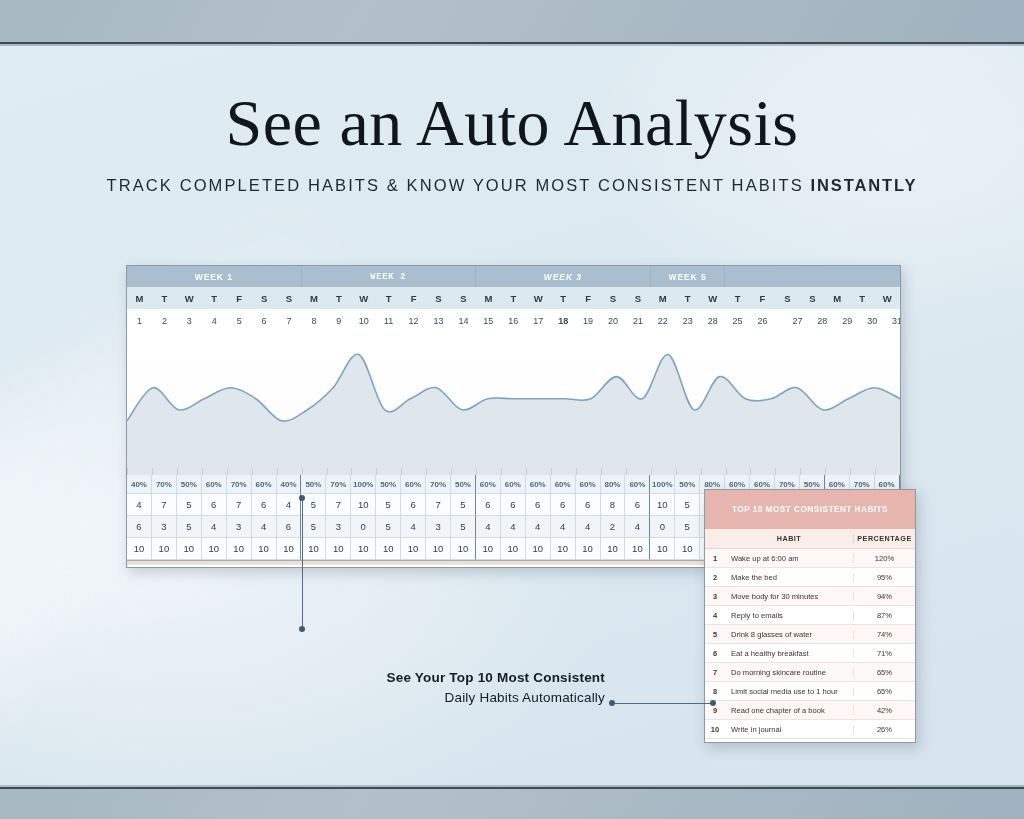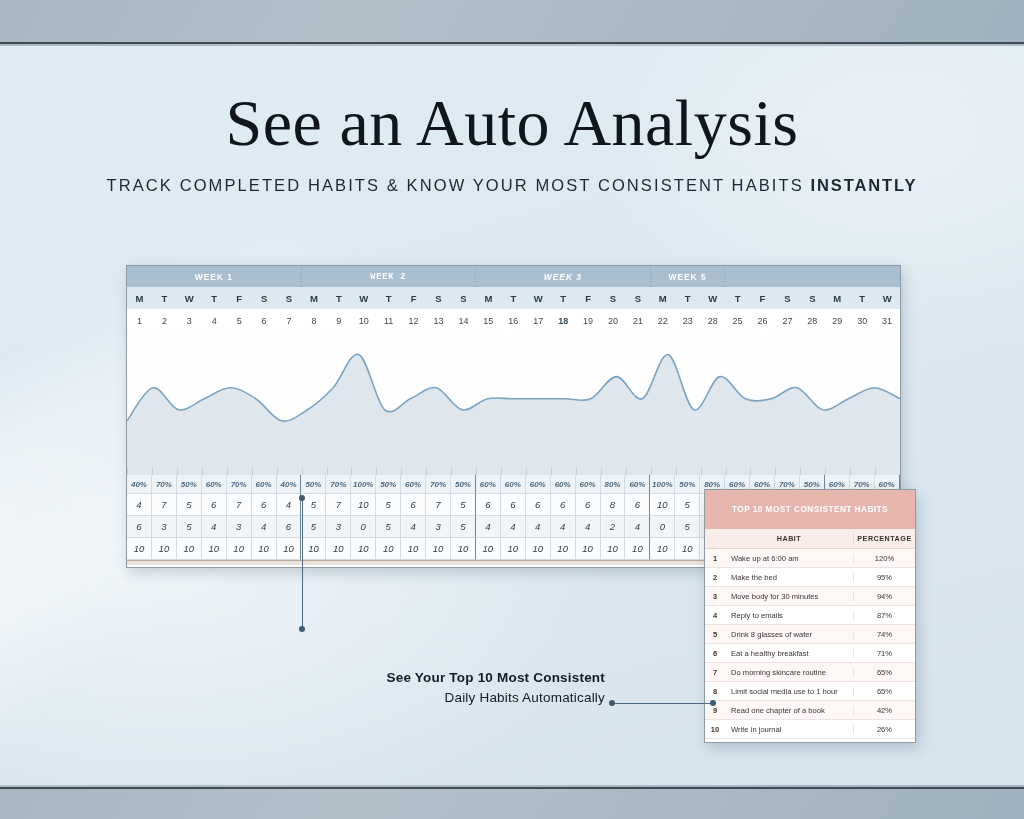--- a/index.html
+++ b/index.html
@@ -103,21 +103,21 @@
   .chartwrap {
     position: relative;
     height: 143px;
     background: linear-gradient(180deg, #ffffff 0%, #fdfdfd 70%, #f8fafb 100%);
   }
   .chartwrap svg { display: block; width: 100%; height: 100%; }
   .axis-ticks { position: absolute; left: 0; bottom: 0; width: 100%; height: 7px; display: flex; }
   .axis-ticks i { flex: 1 1 0; border-left: 1px solid #c6ced4; }
 
   
-  .drow { display: flex; font-style: italic; }
+  .drow { display: flex; }
   .drow .c {
     flex: 0 0 auto;
     display: flex; align-items: center; justify-content: center;
     border-right: 1px solid #d2dbe3;
     border-bottom: 1px solid #d2dbe3;
   }
   .drow.pct { height: 19px; background: #eef3f7; }
   .drow.pct .c { font-size: 8px; font-weight: 700; color: #4e6a80; background: #eef3f7; }
   .drow.v1 { height: 22px; }
   .drow.v1 .c { font-size: 9.5px; color: #2e3d49; background: #fafcfd; }
@@ -276,21 +276,21 @@
         <div class="c" style="width: 24.9355px;">17</div>
         <div class="c" style="width: 24.9355px; font-weight: bold;">18</div>
         <div class="c" style="width: 24.9355px;">19</div>
         <div class="c" style="width: 24.9355px;">20</div>
         <div class="c" style="width: 24.9355px;">21</div>
         <div class="c" style="width: 24.9355px;">22</div>
         <div class="c" style="width: 24.9355px;">23</div>
         <div class="c" style="width: 24.9355px;">28</div>
         <div class="c" style="width: 24.9355px;">25</div>
         <div class="c" style="width: 24.9355px;">26</div>
-        <div class="c" style="width: 24.9355px;">27</div>
+        <div class="c" style="width: 24.9355px; margin-left: 10px;">27</div>
         <div class="c" style="width: 24.9355px;">28</div>
         <div class="c" style="width: 24.9355px;">29</div>
         <div class="c" style="width: 24.9355px;">30</div>
         <div class="c" style="width: 24.9355px;">31</div>
       </div>
 
     <div class="chartwrap">
       <svg viewBox="0 0 775 143" preserveAspectRatio="none">
         <path id="chart-area" fill="#dde6ec" fill-opacity="0.95" stroke="none" d="M 0.00 88.83 C 4.31 83.30, 17.22 57.54, 25.83 55.70 C 34.44 53.86, 43.06 75.94, 51.67 77.78 C 60.28 79.62, 68.89 70.42, 77.50 66.74 C 86.11 63.06, 94.72 55.70, 103.33 55.70 C 111.94 55.70, 120.56 61.22, 129.17 66.74 C 137.78 72.26, 146.39 86.99, 155.00 88.83 C 163.61 90.67, 172.22 83.30, 180.83 77.78 C 189.44 72.26, 198.06 64.90, 206.67 55.70 C 215.28 46.49, 223.89 18.88, 232.50 22.57 C 241.11 26.25, 249.72 70.42, 258.33 77.78 C 266.94 85.14, 275.56 70.42, 284.17 66.74 C 292.78 63.06, 301.39 53.86, 310.00 55.70 C 318.61 57.54, 327.22 75.94, 335.83 77.78 C 344.44 79.62, 353.06 68.58, 361.67 66.74 C 370.28 64.90, 378.89 66.74, 387.50 66.74 C 396.11 66.74, 404.72 66.74, 413.33 66.74 C 421.94 66.74, 430.56 66.74, 439.17 66.74 C 447.78 66.74, 456.39 70.42, 465.00 66.74 C 473.61 63.06, 482.22 44.65, 490.83 44.65 C 499.44 44.65, 508.06 70.42, 516.67 66.74 C 525.28 63.06, 533.89 20.72, 542.50 22.57 C 551.11 24.41, 559.72 74.10, 568.33 77.78 C 576.94 81.46, 585.56 46.49, 594.17 44.65 C 602.78 42.81, 611.39 63.06, 620.00 66.74 C 628.61 70.42, 637.22 68.58, 645.83 66.74 C 654.44 64.90, 663.06 53.86, 671.67 55.70 C 680.28 57.54, 688.89 75.94, 697.50 77.78 C 706.11 79.62, 714.72 70.42, 723.33 66.74 C 731.94 63.06, 740.56 55.70, 749.17 55.70 C 757.78 55.70, 770.69 64.90, 775.00 66.74 L 775 143 L 0 143 Z"></path>
         <path id="chart-line" fill="none" stroke="#7ba4c2" stroke-width="1.6" d="M 0.00 88.83 C 4.31 83.30, 17.22 57.54, 25.83 55.70 C 34.44 53.86, 43.06 75.94, 51.67 77.78 C 60.28 79.62, 68.89 70.42, 77.50 66.74 C 86.11 63.06, 94.72 55.70, 103.33 55.70 C 111.94 55.70, 120.56 61.22, 129.17 66.74 C 137.78 72.26, 146.39 86.99, 155.00 88.83 C 163.61 90.67, 172.22 83.30, 180.83 77.78 C 189.44 72.26, 198.06 64.90, 206.67 55.70 C 215.28 46.49, 223.89 18.88, 232.50 22.57 C 241.11 26.25, 249.72 70.42, 258.33 77.78 C 266.94 85.14, 275.56 70.42, 284.17 66.74 C 292.78 63.06, 301.39 53.86, 310.00 55.70 C 318.61 57.54, 327.22 75.94, 335.83 77.78 C 344.44 79.62, 353.06 68.58, 361.67 66.74 C 370.28 64.90, 378.89 66.74, 387.50 66.74 C 396.11 66.74, 404.72 66.74, 413.33 66.74 C 421.94 66.74, 430.56 66.74, 439.17 66.74 C 447.78 66.74, 456.39 70.42, 465.00 66.74 C 473.61 63.06, 482.22 44.65, 490.83 44.65 C 499.44 44.65, 508.06 70.42, 516.67 66.74 C 525.28 63.06, 533.89 20.72, 542.50 22.57 C 551.11 24.41, 559.72 74.10, 568.33 77.78 C 576.94 81.46, 585.56 46.49, 594.17 44.65 C 602.78 42.81, 611.39 63.06, 620.00 66.74 C 628.61 70.42, 637.22 68.58, 645.83 66.74 C 654.44 64.90, 663.06 53.86, 671.67 55.70 C 680.28 57.54, 688.89 75.94, 697.50 77.78 C 706.11 79.62, 714.72 70.42, 723.33 66.74 C 731.94 63.06, 740.56 55.70, 749.17 55.70 C 757.78 55.70, 770.69 64.90, 775.00 66.74"></path>

